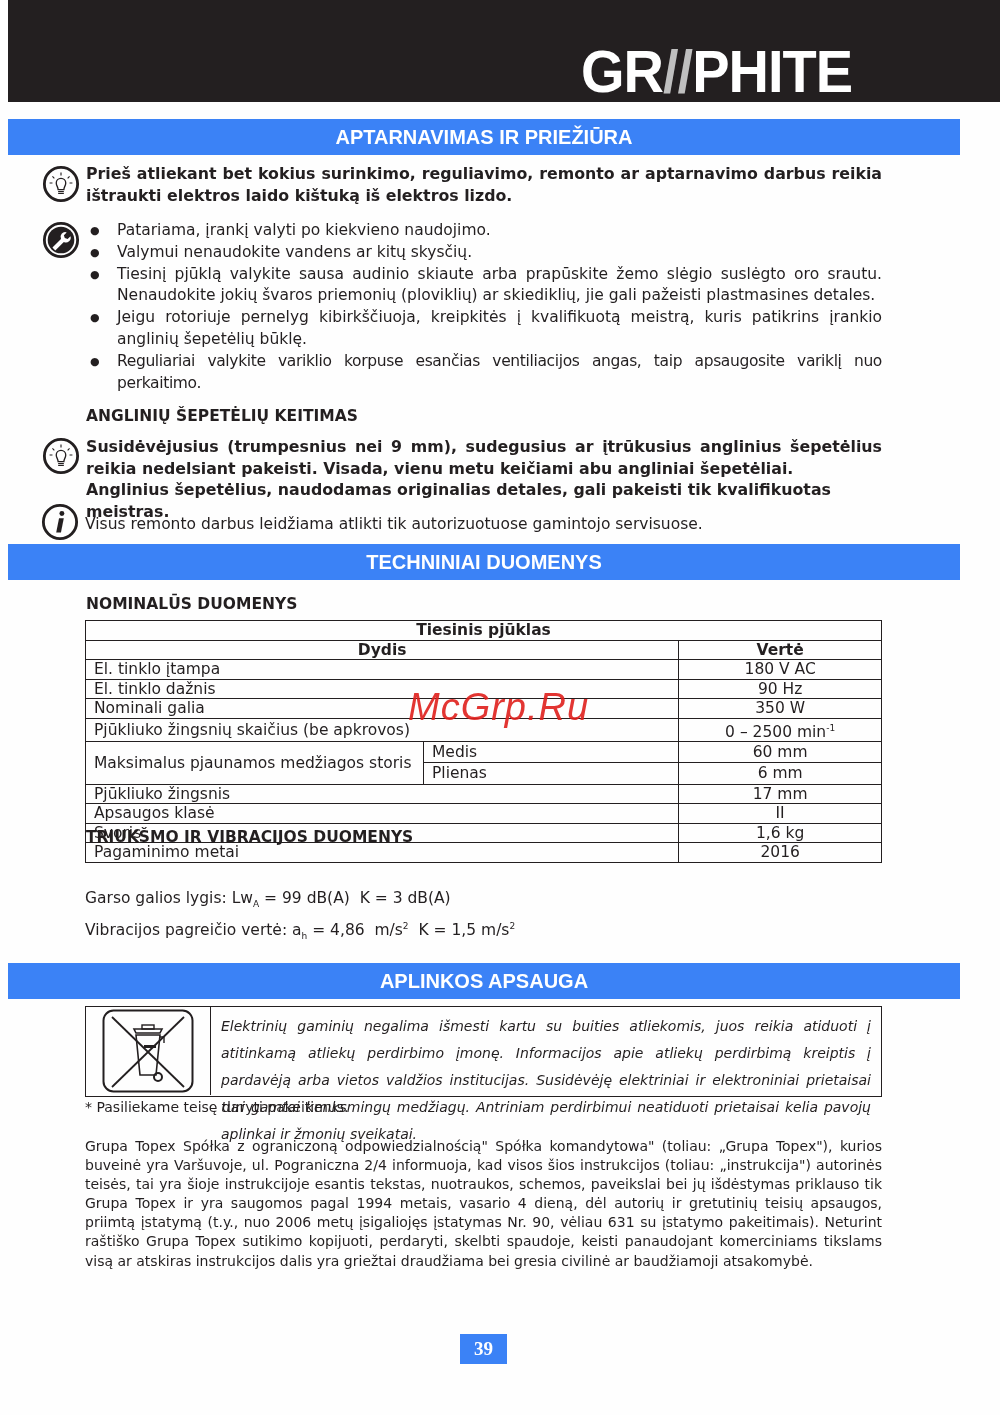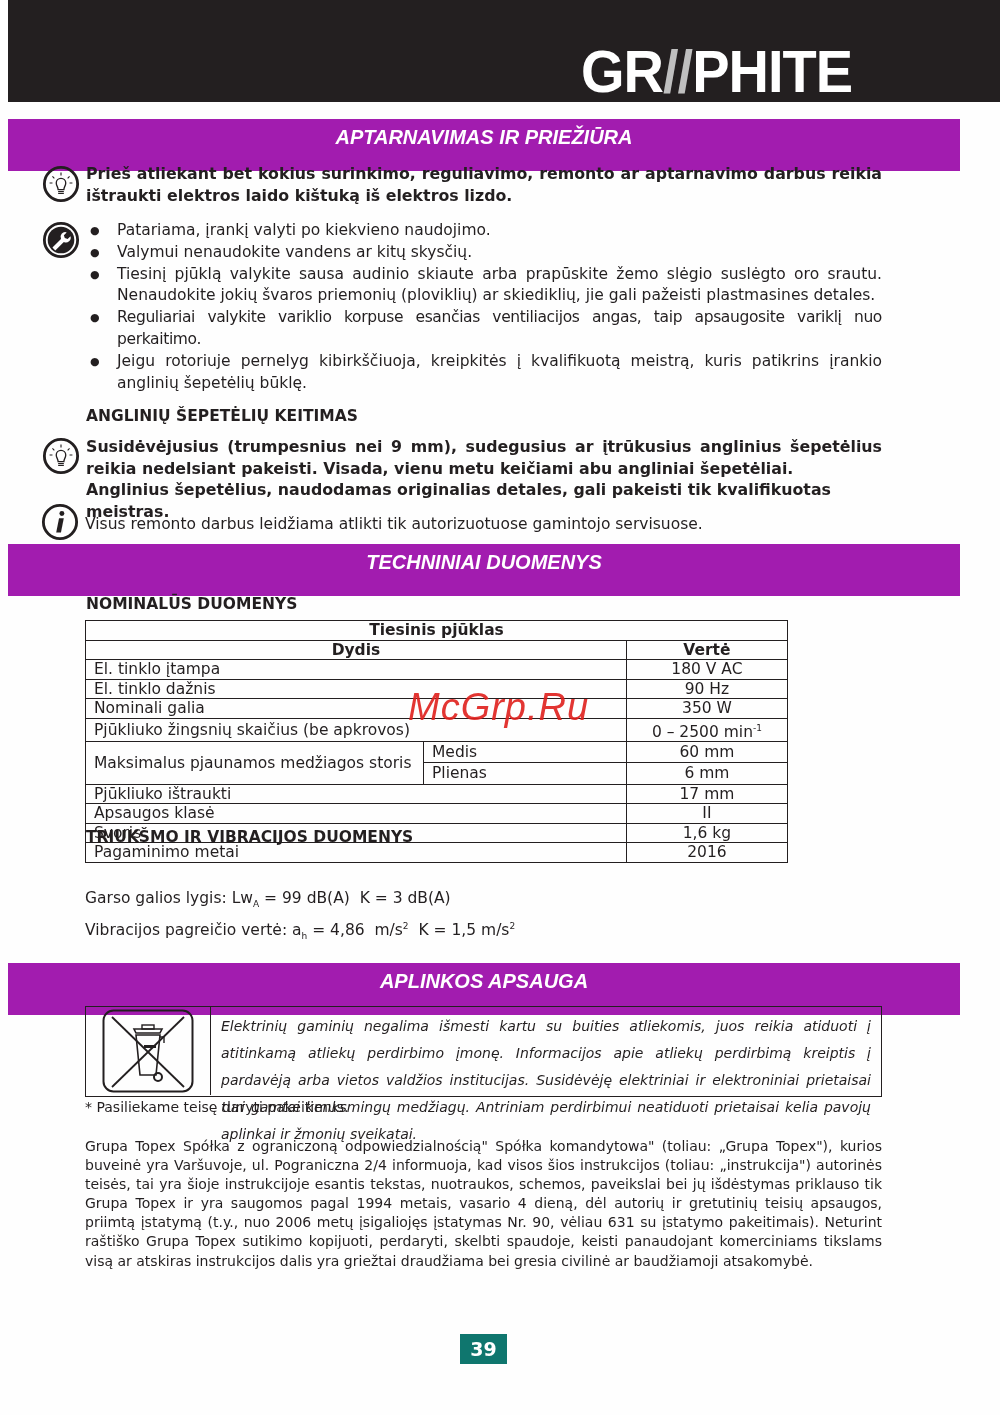--- a/index.html
+++ b/index.html
@@ -3,51 +3,51 @@
 <meta charset="utf-8">
 <style>
   * { box-sizing: border-box; margin: 0; padding: 0; }
   html, body { width: 1000px; height: 1415px; background: #fefefe; }
   body { position: relative; font-family: "DejaVu Sans", "Liberation Sans", sans-serif; color: #231f20; overflow: hidden; }
 
   .top-band { position: absolute; left: 8px; top: 0; width: 992px; height: 102px; background: #231f20; }
   .logo { position: absolute; left: 573px; top: 47px; height: 50px; color: #fff; font-family: "Liberation Sans", sans-serif; font-weight: 700; font-size: 56px; letter-spacing: -1px; line-height: 50px; transform: scaleY(1.05); }
   .logo .slash { color: #bfbfbf; }
 
-  .section-band { position: absolute; left: 8px; width: 952px; height: 52px; background: #a21caf; color: #fff; text-align: center; font-family: "Liberation Sans", sans-serif; font-weight: 700; font-style: italic; font-size: 20px; line-height: 36px; }
+  .section-band { position: absolute; left: 8px; width: 952px; height: 36px; background: #3b82f6; color: #fff; text-align: center; font-family: "Liberation Sans", sans-serif; font-weight: 700; font-size: 20px; line-height: 36px; }
 
   .icon { position: absolute; width: 38px; height: 38px; }
   .text { position: absolute; font-size: 15.5px; line-height: 21.6px; }
   .bold { font-weight: 700; }
   .justify { text-align: justify; text-align-last: left; }
 
   ul.bullets { position: absolute; left: 90px; top: 220px; width: 792px; list-style: none; font-size: 15.5px; line-height: 21.8px; }
   ul.bullets li { position: relative; padding-left: 27px; text-align: justify; }
   ul.bullets li::before { content: "\25CF"; position: absolute; left: 0; top: 0; font-size: 11px; }
 
   .subhead { position: absolute; font-weight: 700; font-size: 15.5px; }
 
-  table.spec { position: absolute; left: 85px; top: 620px; width: 703px; border-collapse: collapse; font-size: 15.5px; }
+  table.spec { position: absolute; left: 85px; top: 620px; width: 797px; border-collapse: collapse; font-size: 15.5px; }
   table.spec td { border: 1px solid #231f20; padding: 0 8px; height: 19.5px; line-height: 18px; white-space: nowrap; }
   table.spec td.c { text-align: center; }
   table.spec tr.h td { font-weight: 700; text-align: center; }
   table.spec td.tall { height: 21.5px; }
 
   .noise { position: absolute; left: 85px; top: 888px; font-size: 15.5px; line-height: 21.5px; }
   .noise sub { font-size: 9px; vertical-align: -4px; }
   .noise sup { font-size: 9px; vertical-align: 6px; }
 
   .env-box { position: absolute; left: 85px; top: 1006px; width: 797px; height: 91px; border: 1.5px solid #231f20; }
   .env-icon-cell { position: absolute; left: 0; top: 0; width: 125px; height: 88px; border-right: 1.5px solid #231f20; }
   .env-text { position: absolute; left: 135px; top: 6px; width: 650px; font-size: 14px; line-height: 27px; font-style: italic; }
 
   .note { position: absolute; left: 85px; top: 1099px; font-size: 14px; }
   .legal { position: absolute; left: 85px; top: 1137px; width: 797px; font-size: 14px; line-height: 19.1px; }
 
-  .page-num { position: absolute; left: 460px; top: 1334px; width: 47px; height: 30px; background: #0f766e; color: #fff; font-weight: 700; font-size: 19px; text-align: center; line-height: 30px; }
+  .page-num { position: absolute; left: 460px; top: 1334px; width: 47px; height: 30px; background: #3b82f6; color: #fff; font-weight: 700; font-size: 19px; text-align: center; line-height: 30px; font-family: Liberation Serif, serif; }
 
   .watermark { position: absolute; left: 408px; top: 686px; color: #e0201c; font-family: "Liberation Sans", sans-serif; font-style: italic; font-size: 38px; letter-spacing: 1px; opacity: 0.9; }
 </style>
 </head>
 <body>
 
 <div class="top-band">
   <div class="logo"><span>GR</span><span class="slash">//</span><span>PHITE</span></div>
 </div>
 
@@ -64,22 +64,22 @@
 <svg class="icon" style="left:42px; top:221px;" viewBox="0 0 40 40">
   <circle cx="20" cy="20" r="17.5" fill="none" stroke="#231f20" stroke-width="3"></circle>
   <circle cx="20" cy="20" r="14" fill="#231f20"></circle>
   <path d="M11 28 l9 -9 a5 5 0 0 1 6 -7 l-3 3 l1 3 l3 1 l3 -3 a5 5 0 0 1 -7 6 l-9 9 z" fill="#fff"></path>
 </svg>
 
 <ul class="bullets">
   <li>Patariama, įrankį valyti po kiekvieno naudojimo.</li>
   <li>Valymui nenaudokite vandens ar kitų skysčių.</li>
   <li>Tiesinį pjūklą valykite sausa audinio skiaute arba prapūskite žemo slėgio suslėgto oro srautu. Nenaudokite jokių švaros priemonių (ploviklių) ar skiediklių, jie gali pažeisti plastmasines detales.</li>
+  <li>Jeigu rotoriuje pernelyg kibirkščiuoja, kreipkitės į kvalifikuotą meistrą, kuris patikrins įrankio anglinių šepetėlių būklę.</li>
   <li style="letter-spacing:-0.35px;">Reguliariai valykite variklio korpuse esančias ventiliacijos angas, taip apsaugosite variklį nuo perkaitimo.</li>
-  <li>Jeigu rotoriuje pernelyg kibirkščiuoja, kreipkitės į kvalifikuotą meistrą, kuris patikrins įrankio anglinių šepetėlių būklę.</li>
 </ul>
 
 <div class="subhead" style="left:86px; top:407px;">ANGLINIŲ ŠEPETĖLIŲ KEITIMAS</div>
 
 <svg class="icon" style="left:42px; top:437px;" viewBox="0 0 40 40">
   <circle cx="20" cy="20" r="17.5" fill="none" stroke="#231f20" stroke-width="3"></circle>
   <path d="M15 19 a5 5 0 1 1 10 0 c0 3 -2 4 -2 7 h-6 c0 -3 -2 -4 -2 -7z" fill="none" stroke="#231f20" stroke-width="1.4"></path>
   <path d="M17 28 h6 M17 30 h6" stroke="#231f20" stroke-width="1.2"></path>
   <path d="M20 8 v3 M11 12 l2 2 M29 12 l-2 2 M8 19 h3 M29 19 h3" stroke="#231f20" stroke-width="1.2"></path>
 </svg>
@@ -125,21 +125,21 @@
   <tr>
     <td rowspan="2" style="width:338px;">Maksimalus pjaunamos medžiagos storis</td>
     <td class="tall">Medis</td>
     <td class="c tall">60 mm</td>
   </tr>
   <tr>
     <td class="tall">Plienas</td>
     <td class="c tall">6 mm</td>
   </tr>
   <tr>
-    <td colspan="2">Pjūkliuko ištraukti</td>
+    <td colspan="2">Pjūkliuko žingsnis</td>
     <td class="c">17 mm</td>
   </tr>
   <tr>
     <td colspan="2">Apsaugos klasė</td>
     <td class="c">II</td>
   </tr>
   <tr>
     <td colspan="2">Svoris</td>
     <td class="c">1,6 kg</td>
   </tr>

